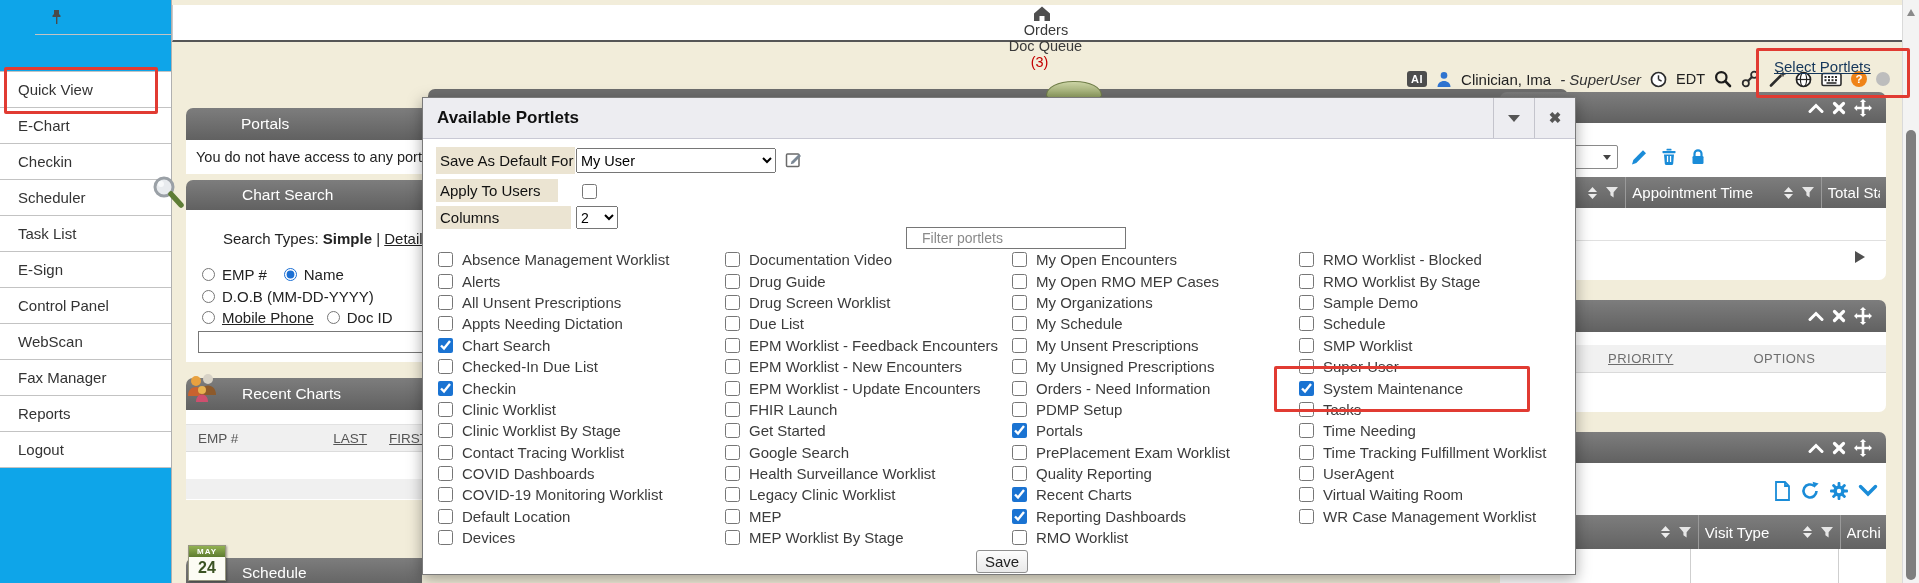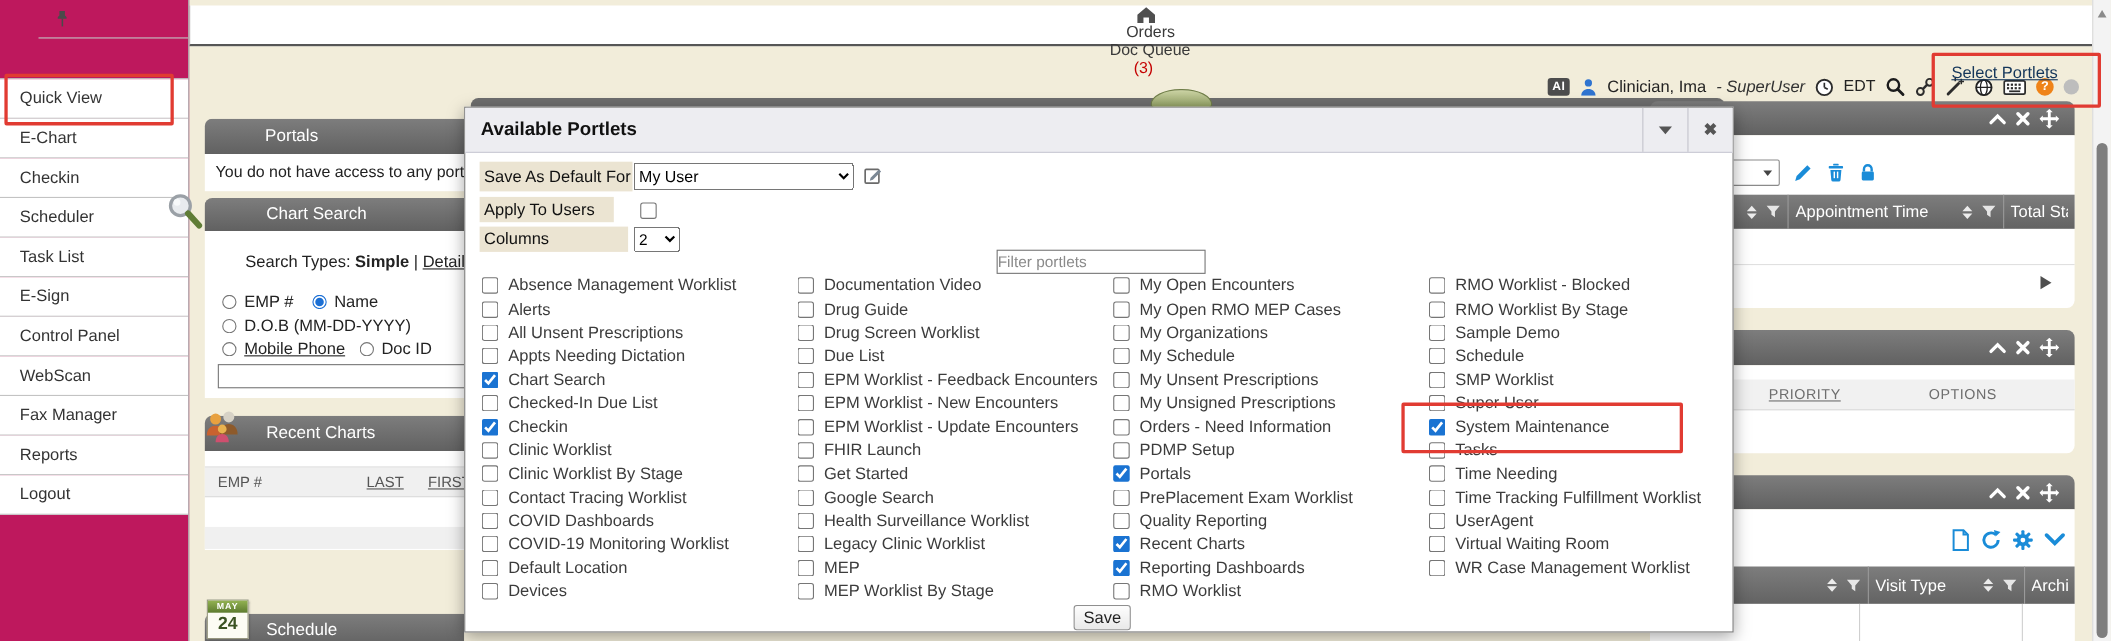--- a/index.html
+++ b/index.html
@@ -19,21 +19,21 @@
   .tb-right{margin-left:auto;display:flex;align-items:center;gap:9px;margin-right:12px;}
   .ai-badge{background:#4d4d4d;color:#fff;font-weight:bold;font-size:11px;
     padding:2px 4px;border-radius:3px;letter-spacing:.5px;}
   .tb-name{font-size:15px;color:#222;}
   .tb-role{font-size:15px;color:#333;font-style:italic;}
   .tb-tz{font-size:14.5px;color:#222;}
   .help-badge{width:16px;height:16px;border-radius:50%;background:#ef8318;color:#fff;
     font-size:11.5px;font-weight:bold;display:flex;align-items:center;justify-content:center;}
   .presence-dot{width:14px;height:14px;border-radius:50%;background:#bdbdbd;}
   
-  .sidebar{position:absolute;left:0;top:0;width:172px;height:583px;background:#be185d;
+  .sidebar{position:absolute;left:0;top:0;width:172px;height:583px;background:#0ea5e9;
     border-right:1px solid #b0b0b0;box-sizing:border-box;z-index:5;padding-left:35px;}
   .side-list{position:absolute;top:71px;left:0;right:0;border-top:1px solid #c3c3c3;}
   .side-item{height:35px;line-height:35px;padding-left:18px;font-size:15px;color:#333;
     border-bottom:1px solid #c3c3c3;cursor:pointer;background:#fff;}
   .pin-row{height:34px;display:flex;align-items:center;padding-left:14px;
     border-bottom:1px solid #c3c3c3;}
   
   .select-portlets{position:absolute;left:1774px;top:58px;font-size:15px;color:#14365a;
     text-decoration:underline;z-index:10;cursor:pointer;}
   
@@ -152,21 +152,21 @@
   .lbl-save{left:13px;top:49px;width:139px;height:27px;}
   .lbl-apply{left:13px;top:81px;width:122px;height:23px;}
   .lbl-cols{left:13px;top:108px;width:135px;height:23px;text-align:right;}
   .sel-user{position:absolute;left:153px;top:50px;width:200px;height:25px;font-size:14.5px;
     font-family:"Liberation Sans",sans-serif;}
   .chk-apply{position:absolute;left:155px;top:83px;width:15px;height:15px;accent-color:#1b6fd4;}
   .sel-cols{position:absolute;left:153px;top:108px;width:42px;height:23px;font-size:14px;
     font-family:"Liberation Sans",sans-serif;}
   .edit-ic{position:absolute;left:362px;top:52px;display:flex;cursor:pointer;}
   .filter-input{position:absolute;left:483px;top:129px;width:188px;height:20px;
-    border:1px solid #767676;font-size:14px;padding:0 0;box-sizing:content-box;
+    border:1px solid #767676;font-size:14px;padding:0 15px;box-sizing:content-box;
     font-family:"Liberation Sans",sans-serif;color:#b91c1c;}
   .filter-input::placeholder{color:#8a8a8a;}
   .portlet-col{position:absolute;top:151px;width:282px;}
   .pc-1{left:15px;}.pc-2{left:302px;}.pc-3{left:589px;}.pc-4{left:876px;}
   .pl-row{height:21.4px;display:flex;align-items:center;gap:9px;cursor:default;}
   .pl-row input{width:15px;height:15px;margin:0;accent-color:#1a73d2;flex:none;cursor:pointer;}
   .pl-label{font-size:15px;color:#3c3c3c;white-space:nowrap;}
   .save-btn{position:absolute;left:553px;top:452px;font-size:15px;color:#222;
     background:linear-gradient(#fdfdfd,#e9e9e9);border:1px solid #8f8f8f;border-radius:3px;
     padding:2px 8px;cursor:pointer;font-family:"Liberation Sans",sans-serif;}

